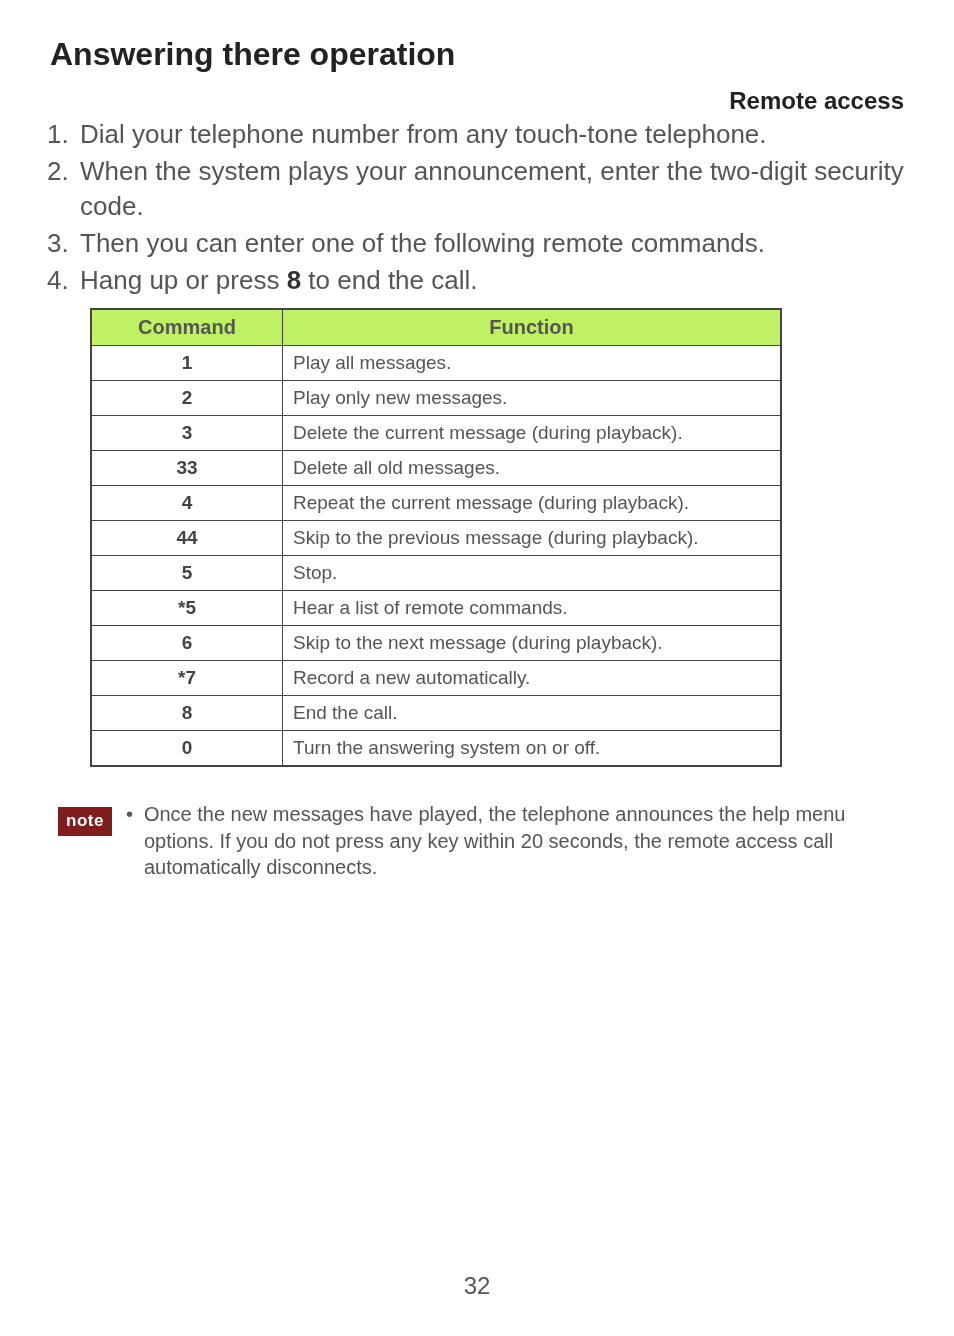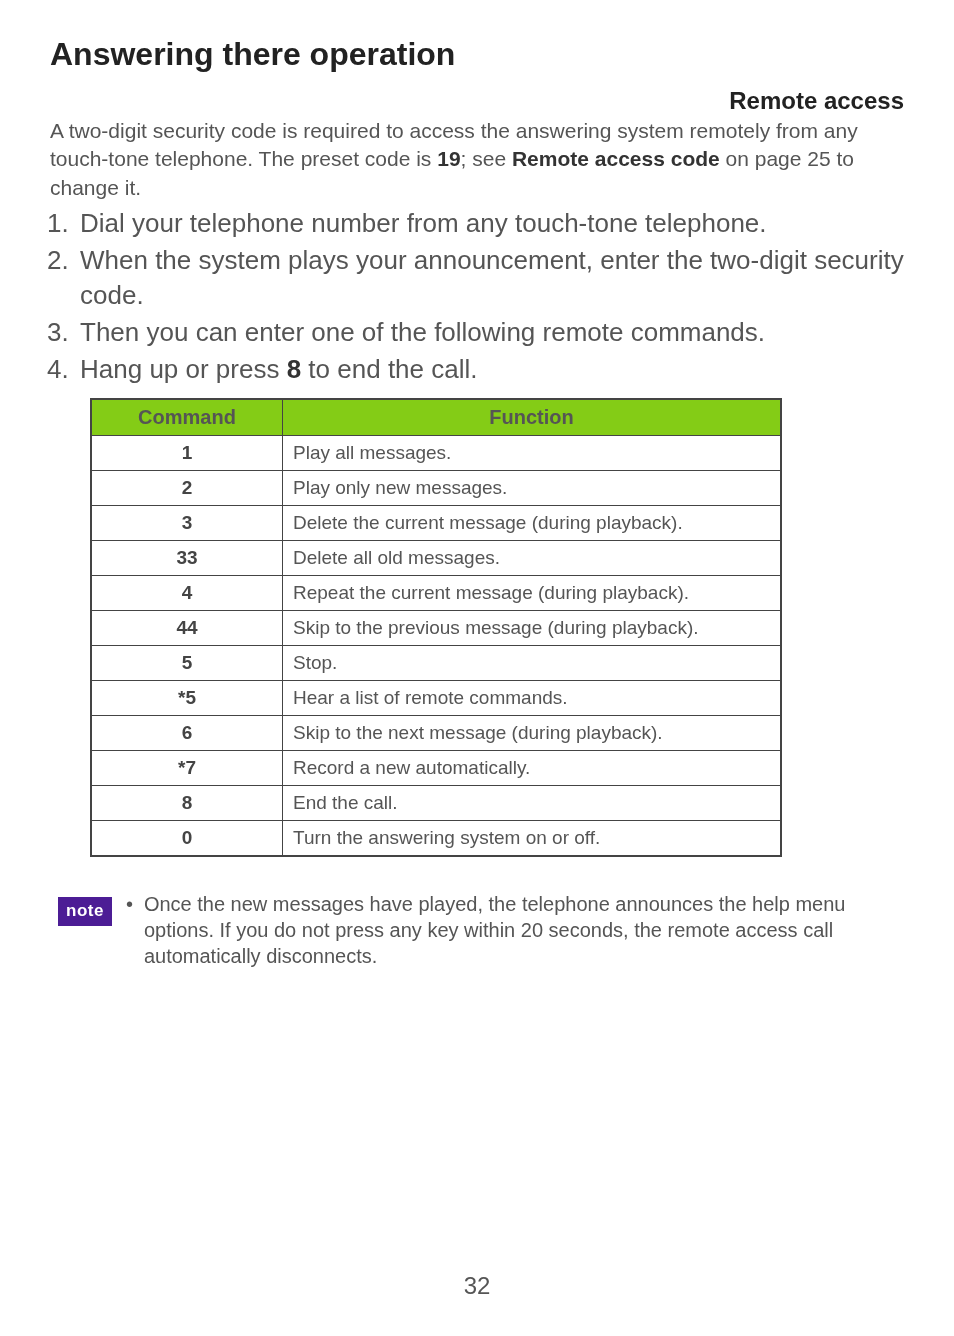--- a/index.html
+++ b/index.html
@@ -55,21 +55,21 @@
   ol.steps b {
     color: #333;
   }
   table.cmd {
     border-collapse: collapse;
     margin: 6px 0 0 40px;
     width: 692px;
     border: 2px solid #444;
   }
   table.cmd th {
-    background: #84cc16;
+    background: #bef264;
     font-size: 20px;
     font-weight: bold;
     color: #555;
     padding: 6px 10px;
     border: 1px solid #444;
     text-align: center;
   }
   table.cmd td {
     font-size: 19px;
     color: #555;
@@ -83,21 +83,21 @@
     width: 170px;
     color: #444;
   }
   .note-block {
     display: flex;
     align-items: flex-start;
     margin-top: 34px;
     padding-left: 8px;
   }
   .note-label {
-    background: #4c1d95;
+    background: #7f1d1d;
     color: #ffffff;
     font-weight: bold;
     font-size: 17px;
     padding: 4px 8px 5px 8px;
     margin-right: 14px;
     margin-top: 6px;
     letter-spacing: 0.5px;
   }
   .note-list {
     list-style: none;
@@ -132,23 +132,20 @@
     color: #555;
   }
 </style>
 </head>
 <body>
 
 <div class="page">
   <h1 class="title">Answering there operation</h1>
   <h2 class="subtitle">Remote access</h2>
 
-  <p class="intro">
-    <span>A two-digit security code is required to access the answering system remotely from any touch-tone telephone. The preset code is </span><b>19</b><span>; see </span><b>Remote access code</b><span> on page 25 to change it.</span>
-  </p>
 
   <ol class="steps">
     <li>Dial your telephone number from any touch-tone telephone.</li>
     <li>When the system plays your announcement, enter the two-digit security code.</li>
     <li>Then you can enter one of the following remote commands.</li>
     <li>
       <span>Hang up or press </span><b>8</b><span> to end the call.</span>
     </li>
   </ol>
 

